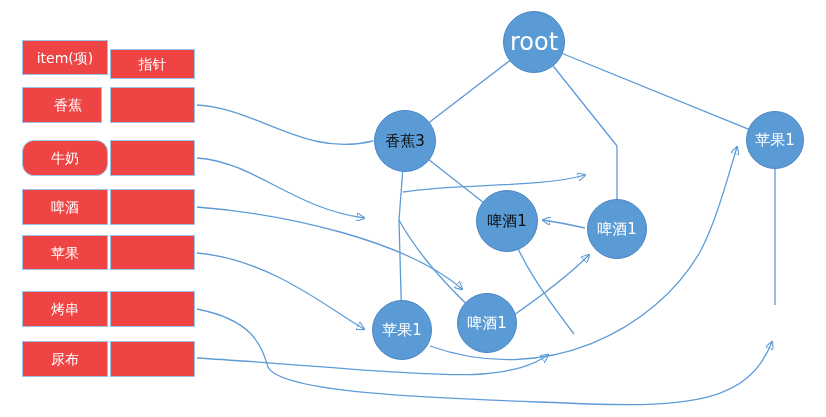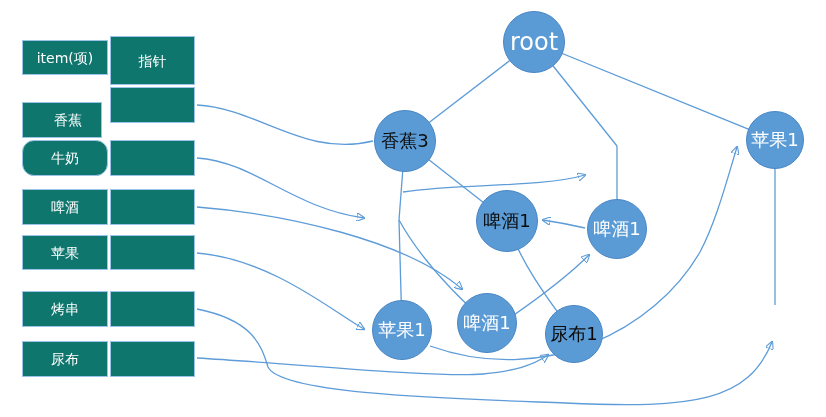--- a/index.html
+++ b/index.html
@@ -6,26 +6,26 @@
   #stage{
     position:relative;width:826px;height:417px;background:#ffffff;overflow:hidden;
     font-family:"DejaVu Sans",sans-serif;
   }
   #connectors{position:absolute;left:0;top:0;z-index:1;}
   #connectors path{fill:none;stroke:#5d9cd8;stroke-width:1.3px;}
   .node{
     position:absolute;z-index:2;border-radius:50%;
     background:#5B9BD5;border:1px solid #4a86c5;box-sizing:border-box;
     display:flex;align-items:center;justify-content:center;
-    color:#ffffff;font-size:18px;line-height:1;white-space:nowrap;
+    color:#ffffff;font-size:15px;line-height:1;white-space:nowrap;
   }
   .node.dark{color:#0b0b0b;}
   .node.root{font-size:24px;}
   .cell{
-    position:absolute;z-index:2;background:#0f766e;box-sizing:border-box;
+    position:absolute;z-index:2;background:#ef4444;box-sizing:border-box;
     border:1px solid #9cc3e8;
     display:flex;align-items:center;justify-content:center;
     color:#ffffff;font-size:14px;line-height:1;white-space:nowrap;
   }
 </style>
 </head>
 <body>
 
 <div id="stage">
 
@@ -58,23 +58,23 @@
       <path marker-end="url(#arrow)" d="M511,317 C537,299 567,277 589,255"></path>
       <path marker-end="url(#arrow)" d="M197,253 C272,259 336,314 364,329"></path>
       <path marker-end="url(#arrow)" d="M430,346 C545,387 655,330 700,252 C716,222 727,180 737,147"></path>
       <path marker-end="url(#arrow)" d="M197,309 C252,320 261,344 268,367 C281,395 460,399 565,403 C695,409 748,401 772,342"></path>
       <path marker-end="url(#arrow)" d="M197,358 C300,364 435,378 483,374 C513,371 532,366 548,355"></path>
     </g>
   </svg>
 
   <div>
     <div class="cell" style="left:22px;top:40px;width:86px;height:35px;">item(项)</div>
-    <div class="cell" style="left:110px;top:36px;width:85px;height:49px;">指针</div>
+    <div class="cell" style="left:110px;top:49px;width:85px;height:30px;">指针</div>
 
-    <div class="cell" style="left:22px;top:102px;width:80px;height:36px;padding-left:12px;">香蕉</div>
+    <div class="cell" style="left:22px;top:87px;width:80px;height:36px;padding-left:12px;">香蕉</div>
     <div class="cell" style="left:110px;top:87px;width:85px;height:36px;"></div>
 
     <div class="cell" style="left:22px;top:140px;width:86px;height:36px;border-radius:12px;">牛奶</div>
     <div class="cell" style="left:110px;top:140px;width:85px;height:36px;"></div>
 
     <div class="cell" style="left:22px;top:189px;width:86px;height:36px;">啤酒</div>
     <div class="cell" style="left:110px;top:189px;width:85px;height:36px;"></div>
 
     <div class="cell" style="left:22px;top:235px;width:86px;height:35px;text-align:center;">苹果</div>
     <div class="cell" style="left:110px;top:235px;width:85px;height:35px;"></div>
@@ -95,16 +95,15 @@
 
 
   <div class="node dark" style="left:476px;top:190px;width:62px;height:62px;">啤酒1</div>
 
   <div class="node" style="left:587px;top:199px;width:60px;height:60px;">啤酒1</div>
 
   <div class="node" style="left:372px;top:300px;width:60px;height:60px;">苹果1</div>
 
   <div class="node" style="left:457px;top:293px;width:60px;height:60px;">啤酒1</div>
 
-  <div class="node dark" style="left:545px;top:305px;width:58px;height:58px;">尿布1</div>
 
 
 </div>
 
 </body></html>

